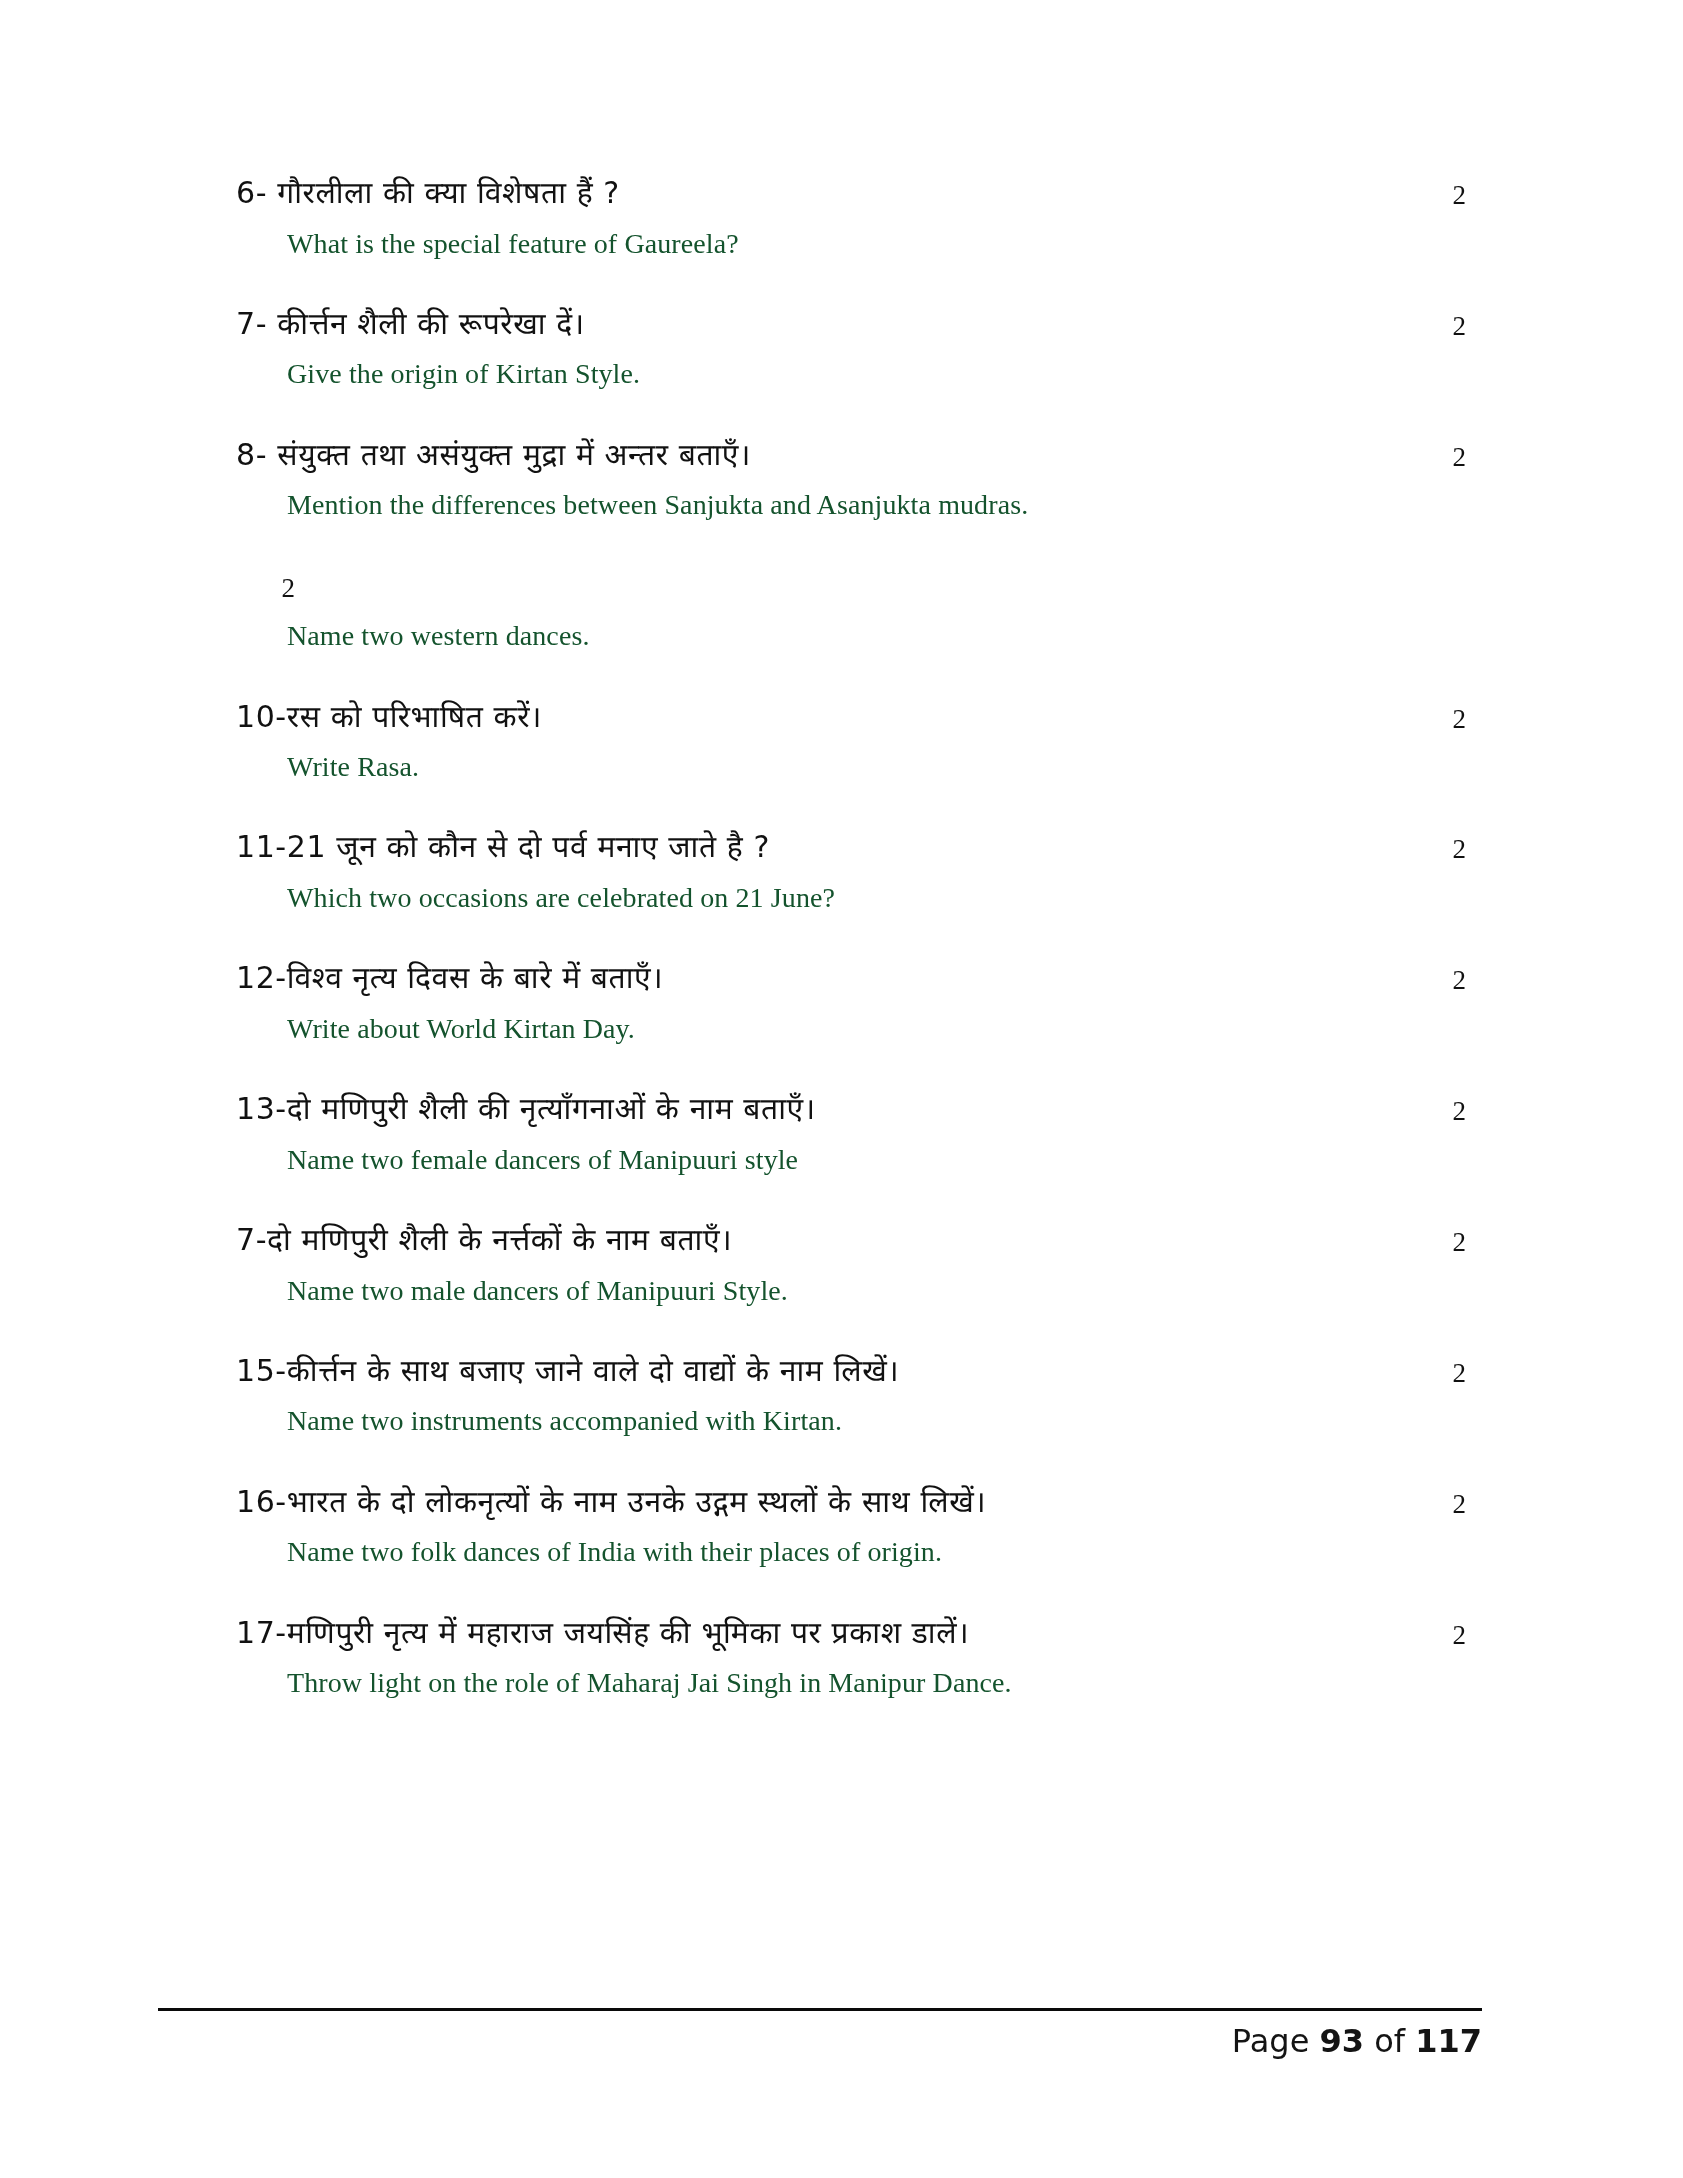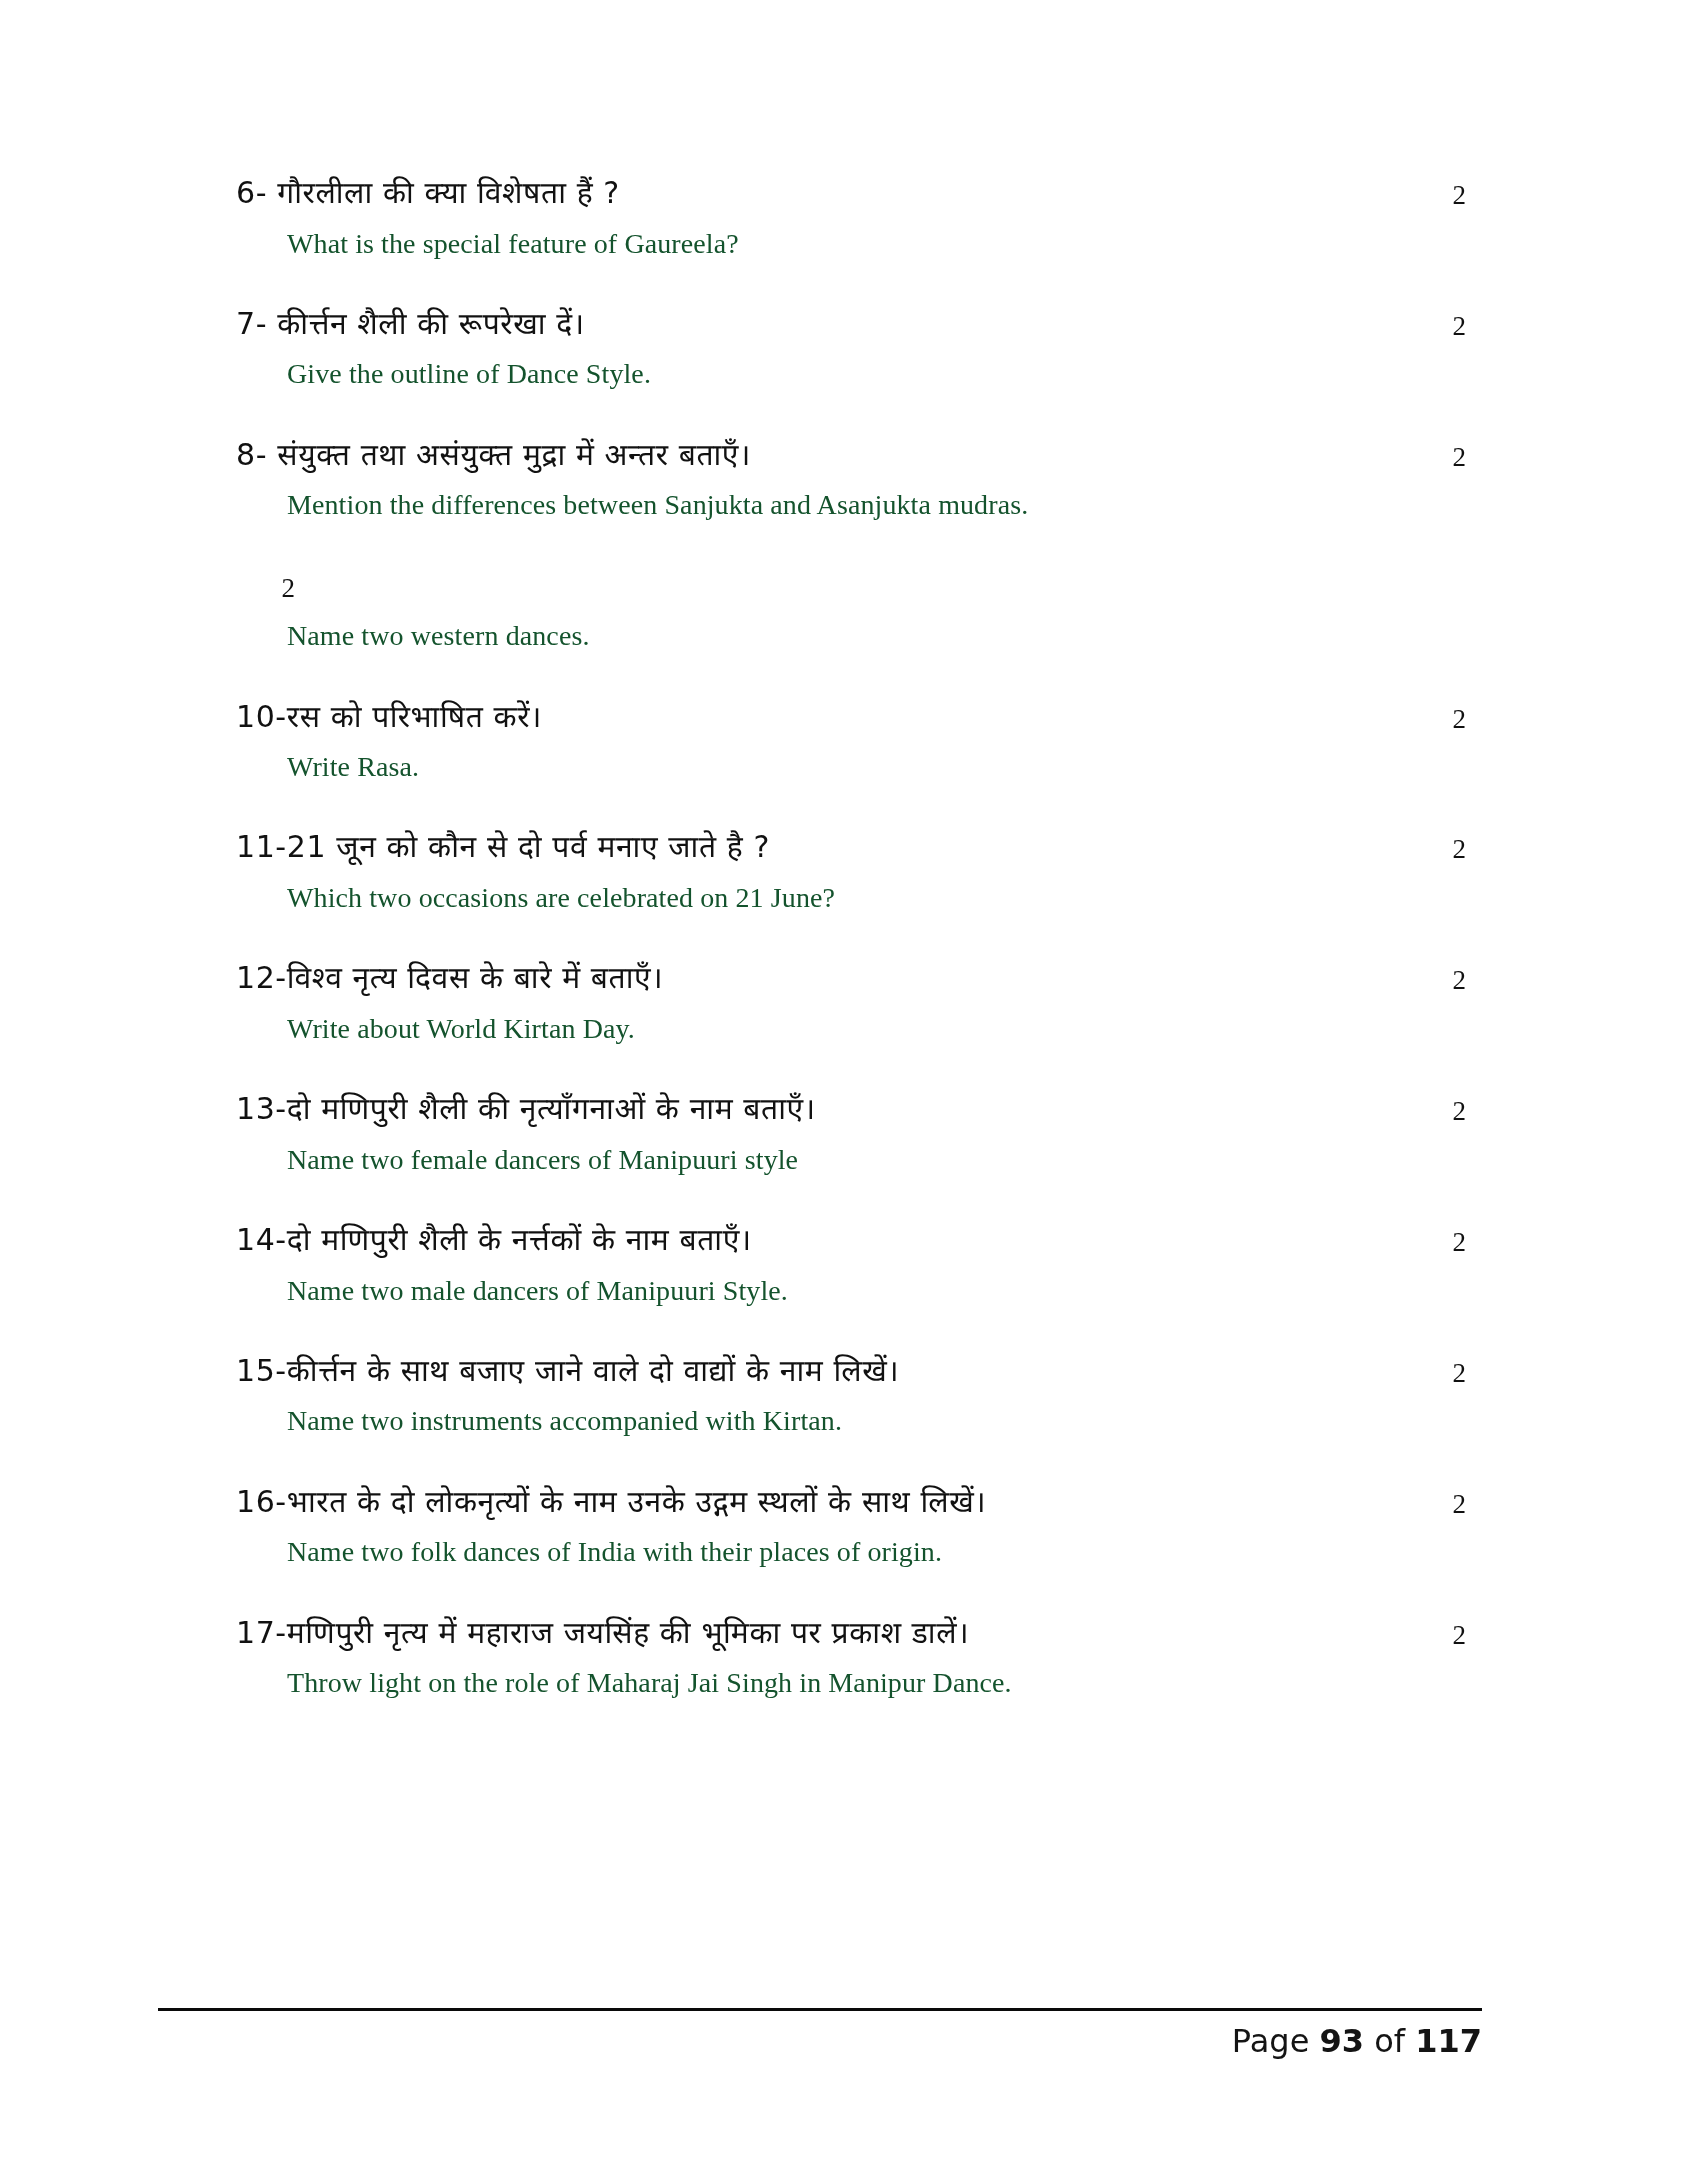--- a/index.html
+++ b/index.html
@@ -108,21 +108,21 @@
         <div class="q-marks">2</div>
       </div>
       <div class="q-english">What is the special feature of Gaureela?</div>
     </div>
 
     <div class="qblock">
       <div class="qrow">
         <div class="q-hindi">7- कीर्त्तन शैली की रूपरेखा दें।</div>
         <div class="q-marks">2</div>
       </div>
-      <div class="q-english">Give the outline of Dance Style.</div>
+      <div class="q-english">Give the origin of Kirtan Style.</div>
     </div>
 
     <div class="qblock">
       <div class="qrow">
         <div class="q-hindi">8- संयुक्त तथा असंयुक्त मुद्रा में अन्तर बताएँ।</div>
         <div class="q-marks">2</div>
       </div>
       <div class="q-english">Mention the differences between Sanjukta and Asanjukta mudras.</div>
     </div>
 
@@ -160,21 +160,21 @@
     <div class="qblock">
       <div class="qrow">
         <div class="q-hindi">13-दो मणिपुरी शैली की नृत्याँगनाओं के नाम बताएँ।</div>
         <div class="q-marks">2</div>
       </div>
       <div class="q-english">Name two female dancers of Manipuuri style</div>
     </div>
 
     <div class="qblock">
       <div class="qrow">
-        <div class="q-hindi">14-दो मणिपुरी शैली के नर्त्तकों के नाम बताएँ।</div>
+        <div class="q-hindi">7-दो मणिपुरी शैली के नर्त्तकों के नाम बताएँ।</div>
         <div class="q-marks">2</div>
       </div>
       <div class="q-english">Name two male dancers of Manipuuri Style.</div>
     </div>
 
     <div class="qblock">
       <div class="qrow">
         <div class="q-hindi">15-कीर्त्तन के साथ बजाए जाने वाले दो वाद्यों के नाम लिखें।</div>
         <div class="q-marks">2</div>
       </div>

